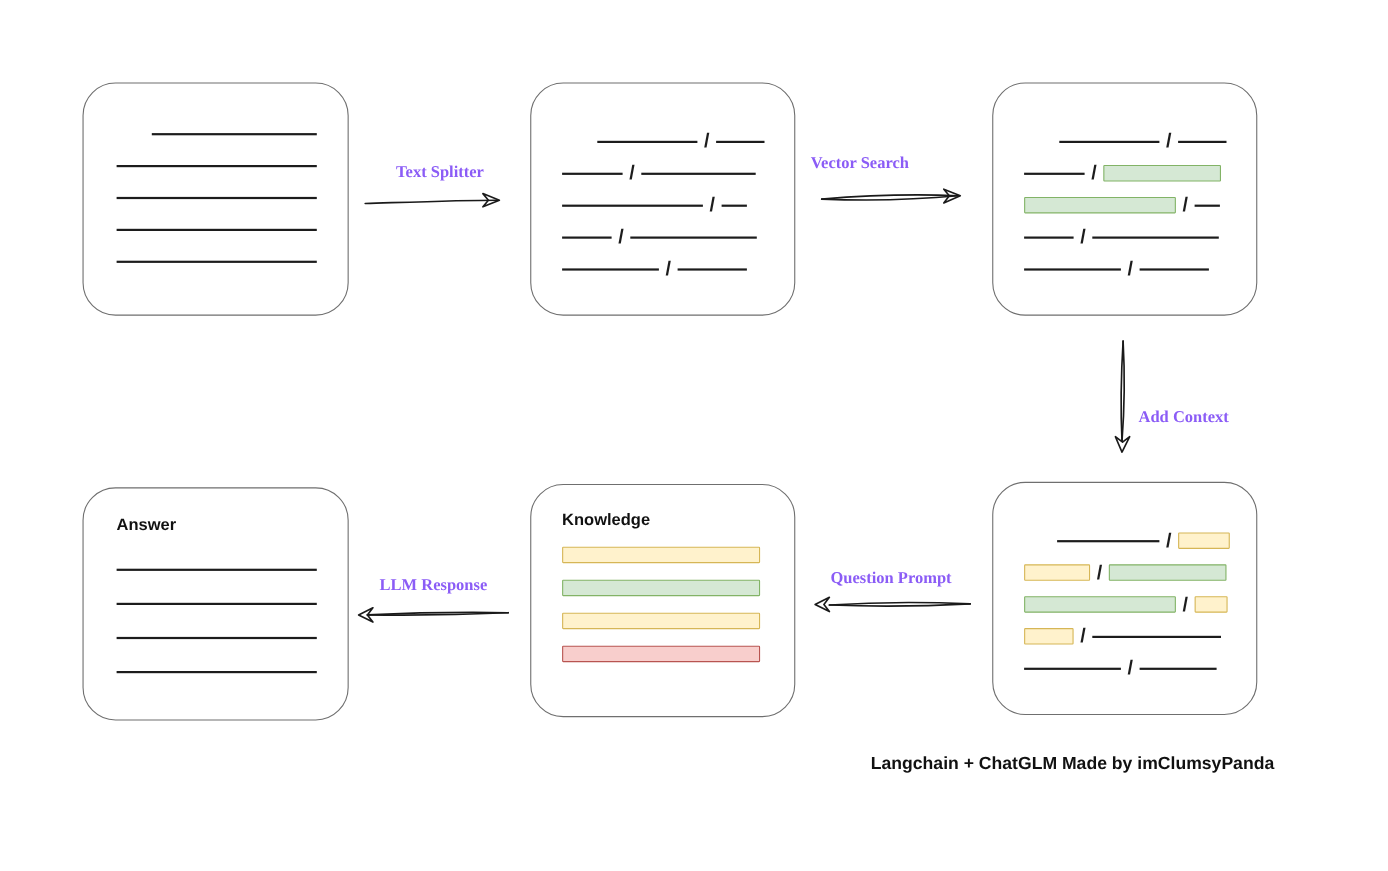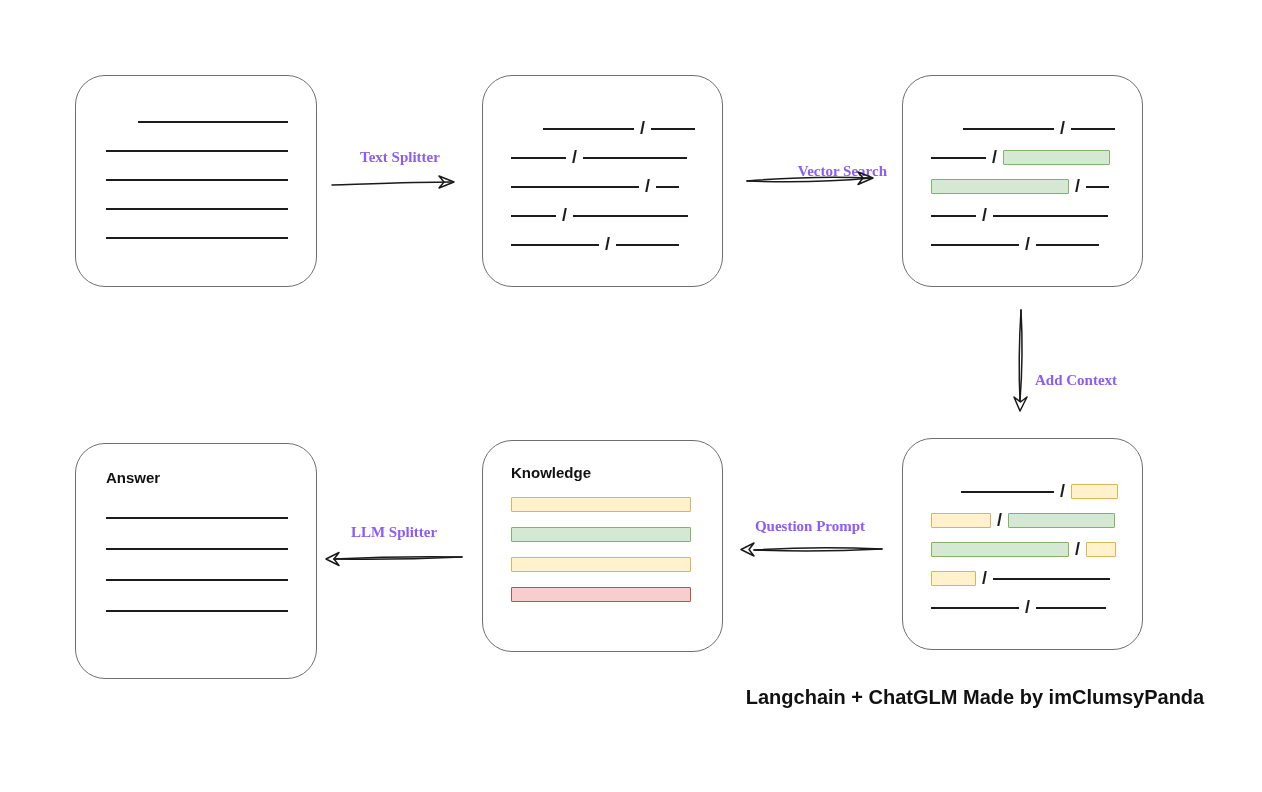--- a/index.html
+++ b/index.html
@@ -10,21 +10,21 @@
   
   .box{
     position:absolute;box-sizing:border-box;
     border:1px solid #6f6f6f;border-radius:30px;background:#fff;
   }
   .box-source  {left:75px; top:75px; width:242px;height:212px;padding:31px 0 0 30px;}
   .box-split   {left:482px;top:75px; width:241px;height:212px;padding:38px 0 0 28px;}
   .box-matched {left:902px;top:75px; width:241px;height:212px;padding:38px 0 0 28px;}
   .box-context {left:902px;top:438px;width:241px;height:212px;padding:38px 0 0 28px;}
   .box-prompt  {left:482px;top:440px;width:241px;height:212px;padding:20px 0 12px 28px;}
-  .box-answer  {left:75px; top:443px;width:242px;height:236px;padding:22px 0 0 30px;}
+  .box-answer  {left:75px; top:443px;width:242px;height:212px;padding:22px 0 0 30px;}
 
   .seg-row{display:flex;align-items:center;}
   .box-source .seg-row,.box-split .seg-row,.box-matched .seg-row,.box-context .seg-row{height:29px;}
   .box-prompt .seg-row{height:30px;}
   .box-answer .seg-row{height:31px;}
 
   .gap{display:inline-block;height:1px;}
   .seg{display:inline-block;box-sizing:border-box;}
   .seg.line{height:0;border-top:2px solid #1c1c1c;}
   .seg.chunk{height:15px;border-radius:1px;border:1.5px solid transparent;}
@@ -41,34 +41,34 @@
   .box-prompt .row-label:not(:first-child){margin-top:10px;}
   .box-answer .row-label{margin-bottom:12px;}
 
   
   .arrow{position:absolute;overflow:visible;}
   .arrow path{stroke:#1a1a1a;stroke-width:1.5;fill:none;stroke-linejoin:round;stroke-linecap:round;}
   .arrow-label{
     position:absolute;font-size:15px;font-weight:600;color:#8b5cf6;white-space:nowrap;font-family:Liberation Serif, serif;
   }
   .lbl-text-splitter  {left:330px;top:149px;width:140px;text-align:center;}
-  .lbl-vector-search  {left:737px;top:163px;width:150px;text-align:right;}
+  .lbl-vector-search  {left:737px;top:141px;width:150px;text-align:left;}
   .lbl-add-context    {left:1035px;top:352px;margin-top:20px;}
   .lbl-generate-prompt{left:730px;top:518px;width:160px;text-align:center;}
   .lbl-llm-response   {left:320px;top:524px;width:148px;text-align:center;}
 
   .a-text-splitter  {left:330px;top:172px;}
   .a-vector-search  {left:745px;top:168px;}
   .a-add-context    {left:1008px;top:307px;}
   .a-generate-prompt{left:736px;top:538px;}
   .a-llm-response   {left:318px;top:547px;}
 
   .caption{
     position:absolute;left:715px;top:686px;width:520px;text-align:center;
-    font-size:20px;font-weight:600;color:#111;
+    font-size:16px;font-weight:600;color:#111;
   }
 </style>
 </head>
 <body>
 
 <div class="canvas" style="--green-fill: #d5e8d4; --green-border: #82b366; --yellow-fill: #fff2cc; --yellow-border: #d6b656; --red-fill: #f8cecc; --red-border: #b85450;">
 
   <div class="box box-source">
       <div class="seg-row">
         <span class="gap" style="width: 32px;"></span>
@@ -199,21 +199,21 @@
       </div>
       <div class="seg-row">
         <span class="seg line" style="width: 182px;"></span>
       </div>
     </div>
 
   <div class="arrow-label lbl-text-splitter">Text Splitter</div>
   <div class="arrow-label lbl-vector-search">Vector Search</div>
   <div class="arrow-label lbl-add-context">Add Context</div>
   <div class="arrow-label lbl-generate-prompt">Question Prompt</div>
-  <div class="arrow-label lbl-llm-response">LLM Splitter</div>
+  <div class="arrow-label lbl-llm-response">LLM Response</div>
 
   <svg class="arrow a-text-splitter" width="140" height="20">
     <path d="M2,13 C 50,11.5 90,10 122,10"></path>
     <path d="M109,4 L124,10 L109,16 L114,10 Z"></path>
   </svg>
 
   <svg class="arrow a-vector-search" width="142" height="22">
     <path d="M2,13 Q 68,7.5 126,10"></path>
     <path d="M2,13 Q 68,15.5 126,10"></path>
     <path d="M113,4 L128,10 L113,16.5 L118,10 Z"></path>

